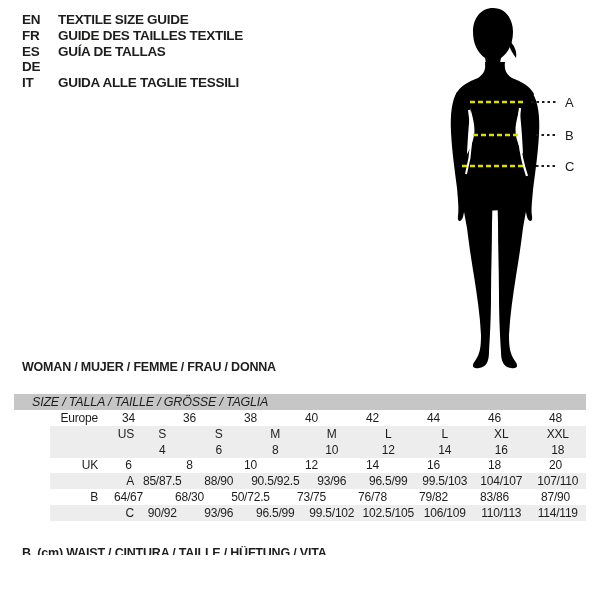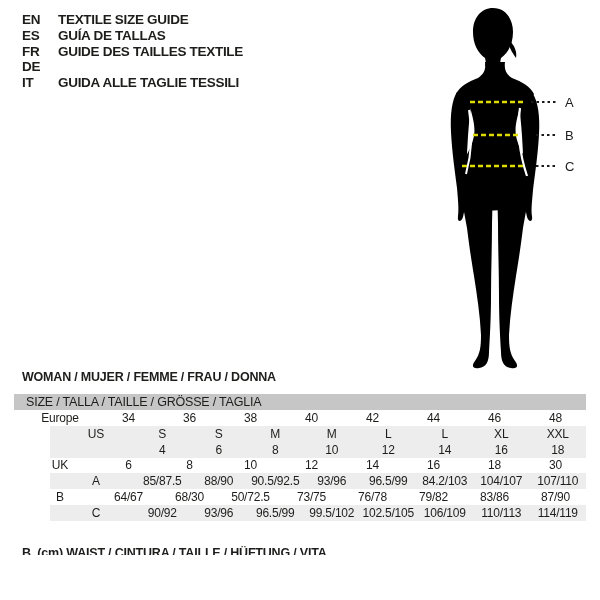--- a/index.html
+++ b/index.html
@@ -9,54 +9,54 @@
   }
   
   .lang-block{position:absolute;left:22px;top:12px;}
   .lang-line{display:flex;height:15.7px;align-items:center;font-weight:bold;
     font-size:13.5px;letter-spacing:-0.3px;white-space:nowrap;}
   .lang-code{width:36px;flex:0 0 36px;}
   
   .figure-svg{position:absolute;left:400px;top:0;}
   .measure-label{font-family:"Liberation Sans",sans-serif;font-size:13px;fill:#1d1d1b;}
   
-  .table-title{position:absolute;left:22px;top:370px;font-weight:bold;
+  .table-title{position:absolute;left:22px;top:360px;font-weight:bold;
     font-size:12.5px;letter-spacing:-0.2px;white-space:nowrap;}
   
   .size-table{position:absolute;left:14px;top:394px;width:572px;
     font-size:12px;letter-spacing:-0.2px;}
-  .thead{height:16px;display:flex;align-items:center;padding-left:12px;
-    background:#c6c6c6;font-size:12.5px;}
+  .thead{height:16px;display:flex;align-items:center;padding-left:18px;
+    background:#c6c6c6;font-size:12.5px;font-style:italic;}
   .trow{display:grid;grid-template-columns:84px repeat(8,1fr);height:15.85px;
     align-items:center;}
   .trow.shaded{background:#ededed;margin-left:36px;}
   .tcell{text-align:center;white-space:nowrap;}
-  .tcell.label{text-align:center;padding-left:8px;}
+  .tcell.label{text-align:right;padding-left:8px;}
   
   .legend-block{position:absolute;left:22px;top:545px;}
   .legend-line{height:16px;display:flex;align-items:center;font-weight:bold;
     font-size:12.5px;letter-spacing:-0.2px;white-space:nowrap;}
 </style>
 </head>
 <body>
 
 <div class="canvas">
 
   <div class="lang-block" id="lang-block">
       <div class="lang-line">
         <span class="lang-code">EN</span>
         <span>TEXTILE SIZE GUIDE</span>
       </div>
       <div class="lang-line">
+        <span class="lang-code">FR</span>
+        <span>GUIDE DES TAILLES TEXTILE</span>
+      </div>
+      <div class="lang-line">
         <span class="lang-code">ES</span>
         <span>GUÍA DE TALLAS</span>
-      </div>
-      <div class="lang-line">
-        <span class="lang-code">FR</span>
-        <span>GUIDE DES TAILLES TEXTILE</span>
       </div>
       <div class="lang-line">
         <span class="lang-code">DE</span>
       </div>
       <div class="lang-line">
         <span class="lang-code">IT</span>
         <span>GUIDA ALLE TAGLIE TESSILI</span>
       </div>
     </div>
 
@@ -162,30 +162,30 @@
       </div>
       <div class="trow">
         <div class="tcell label">UK</div>
         <div class="tcell">6</div>
         <div class="tcell">8</div>
         <div class="tcell">10</div>
         <div class="tcell">12</div>
         <div class="tcell">14</div>
         <div class="tcell">16</div>
         <div class="tcell">18</div>
-        <div class="tcell">30</div>
+        <div class="tcell">20</div>
       </div>
       <div class="trow shaded" style="background: rgb(237, 237, 237);">
         <div class="tcell label">A</div>
         <div class="tcell">85/87.5</div>
         <div class="tcell">88/90</div>
         <div class="tcell">90.5/92.5</div>
         <div class="tcell">93/96</div>
         <div class="tcell">96.5/99</div>
-        <div class="tcell">84.2/103</div>
+        <div class="tcell">99.5/103</div>
         <div class="tcell">104/107</div>
         <div class="tcell">107/110</div>
       </div>
       <div class="trow">
         <div class="tcell label">B</div>
         <div class="tcell">64/67</div>
         <div class="tcell">68/30</div>
         <div class="tcell">50/72.5</div>
         <div class="tcell">73/75</div>
         <div class="tcell">76/78</div>

